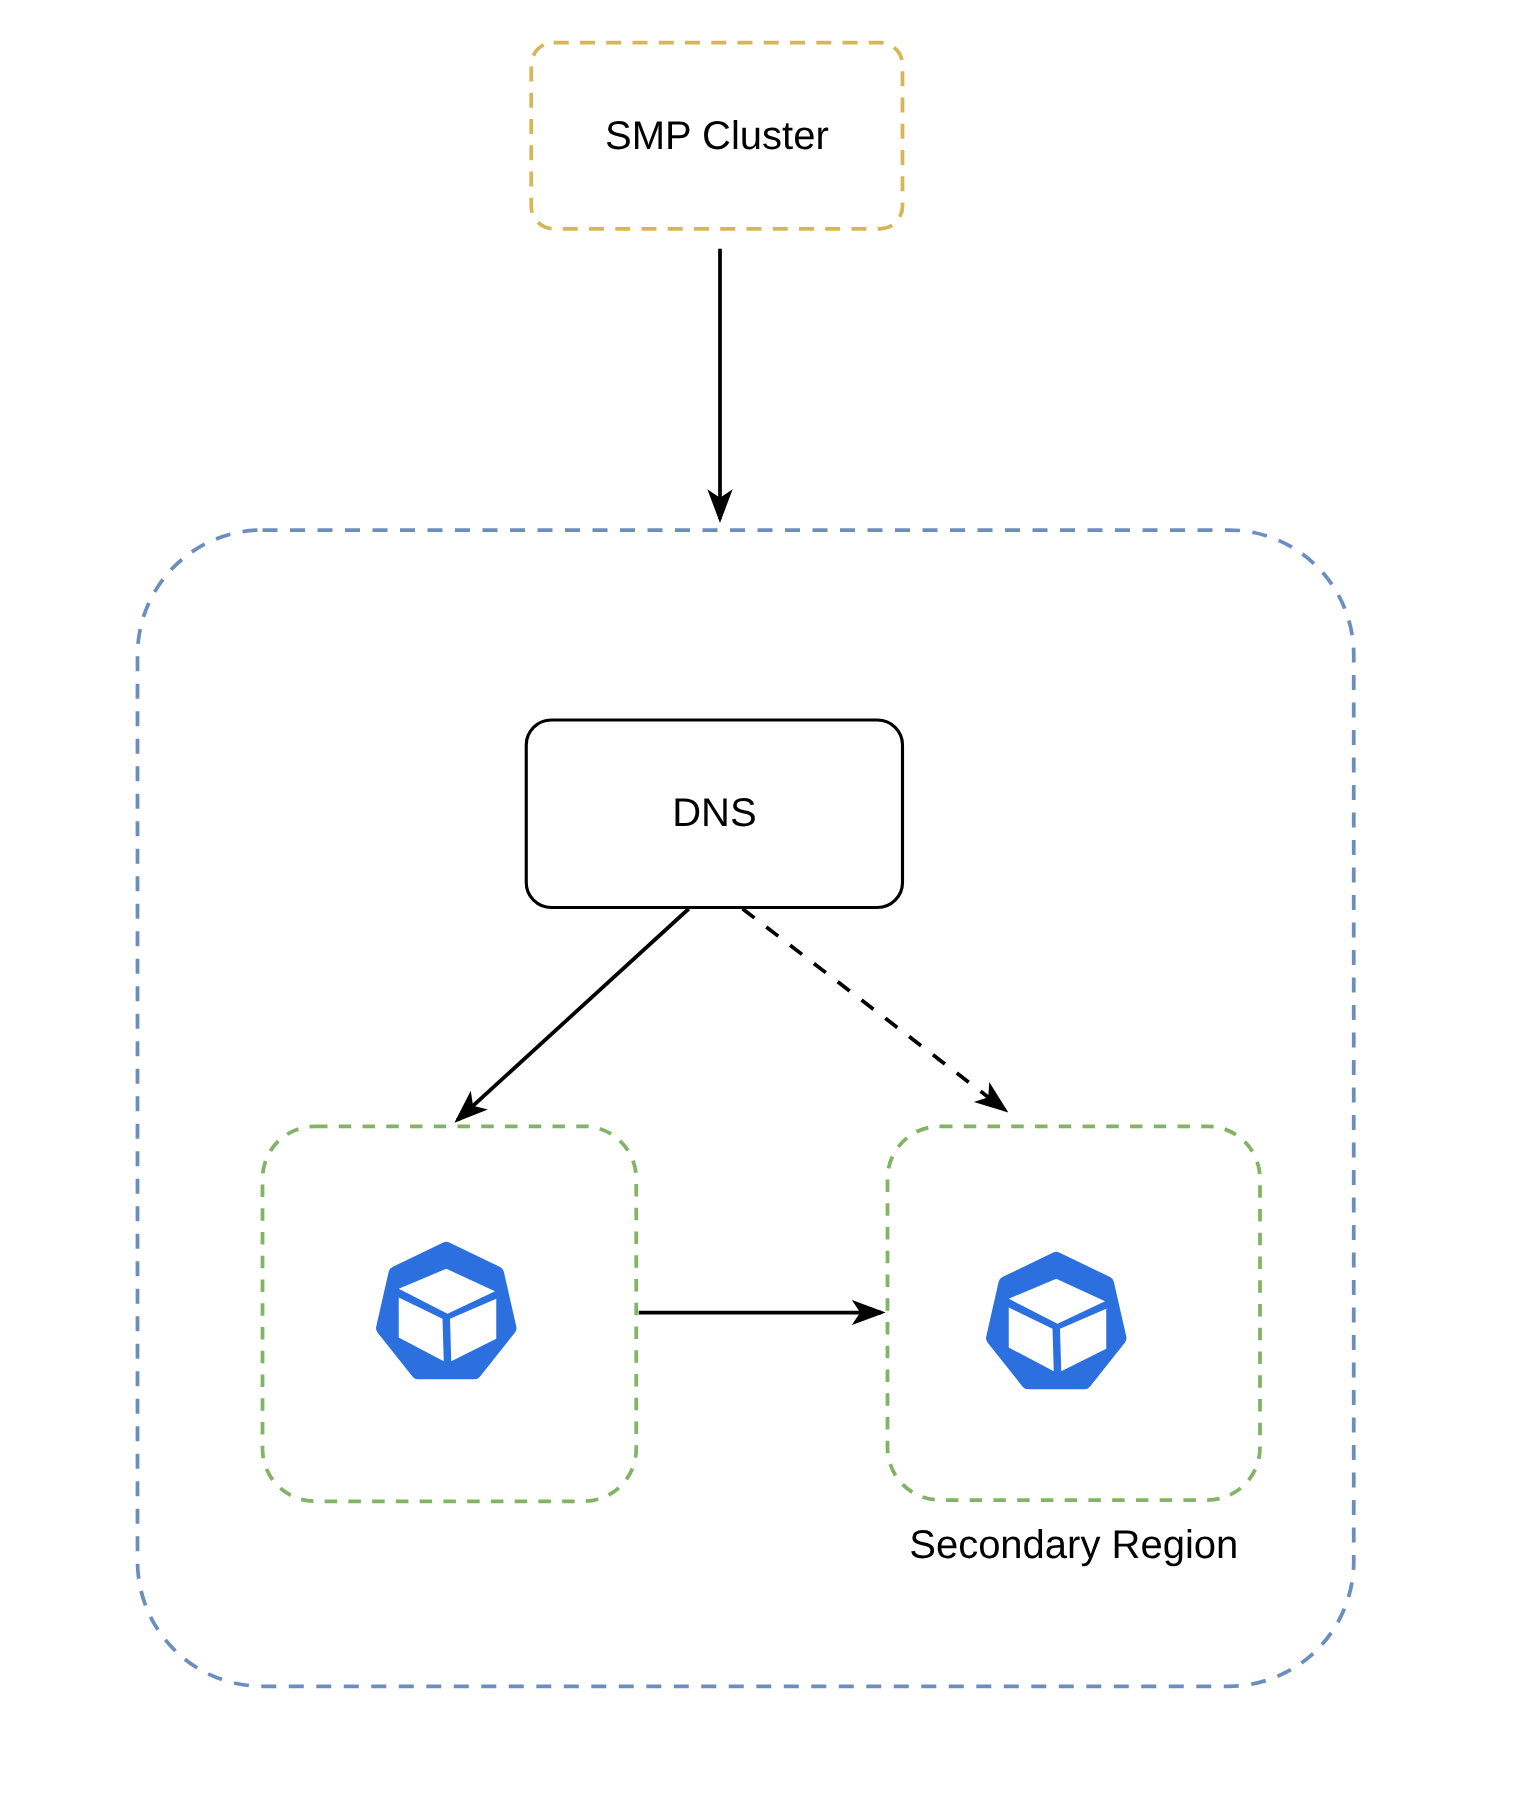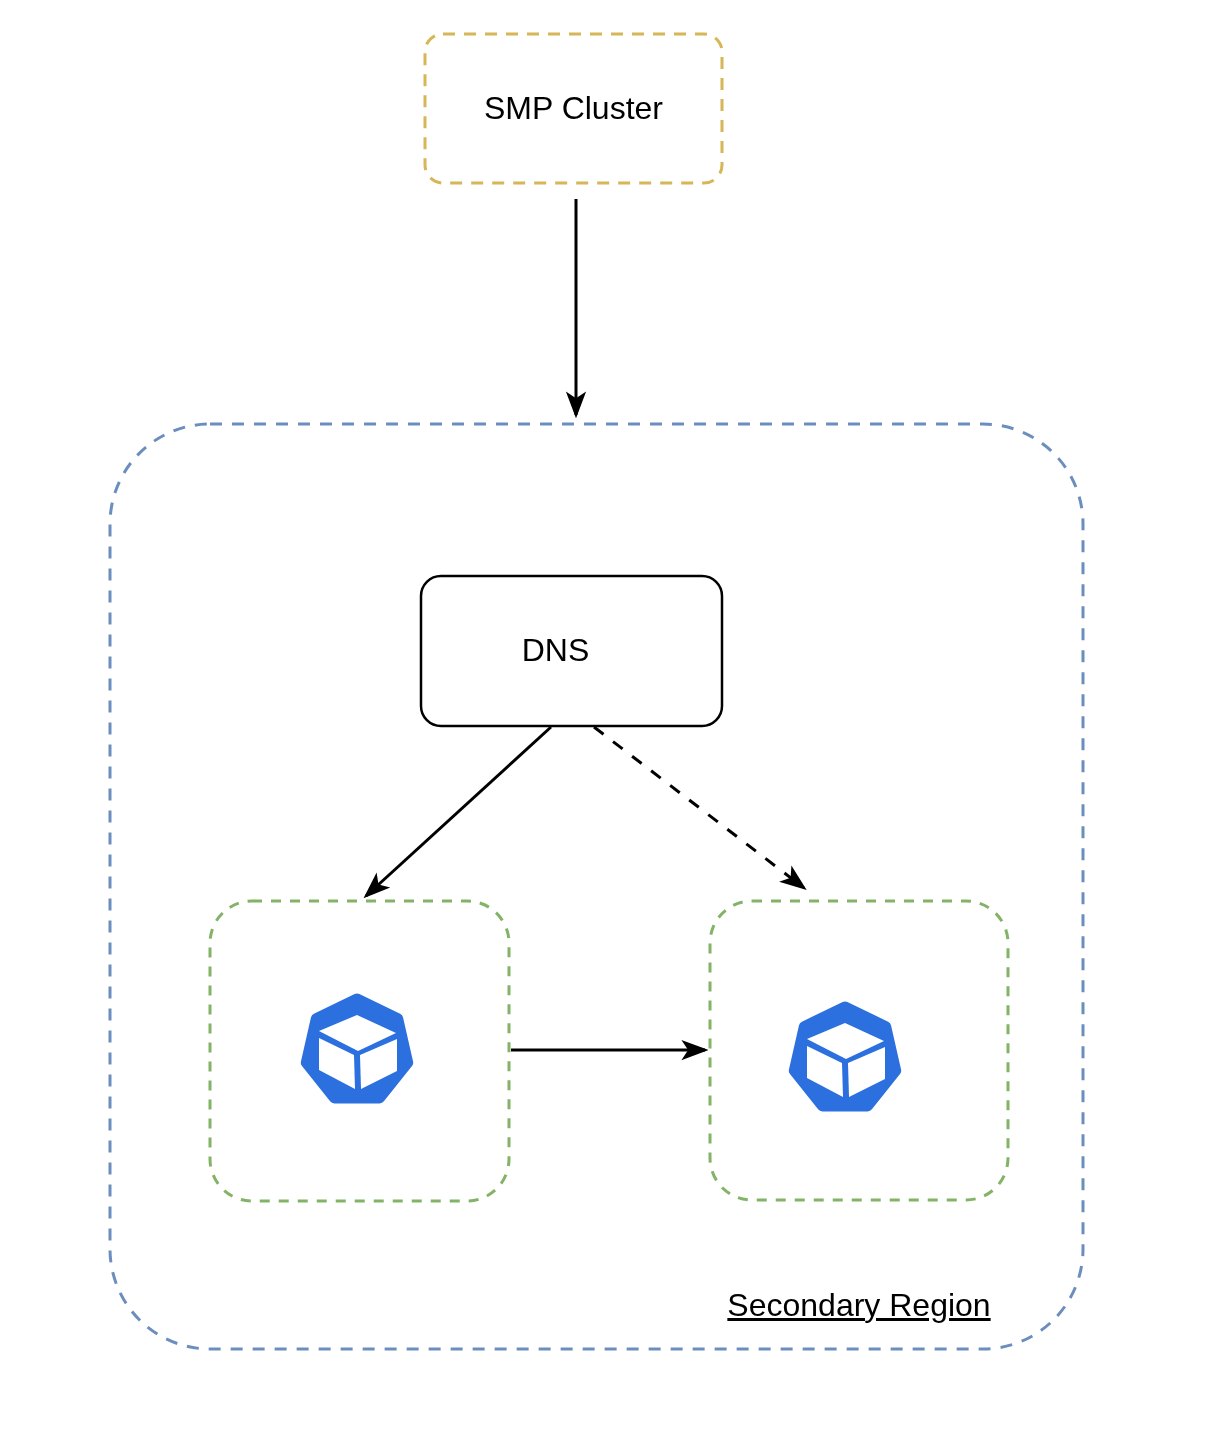--- a/index.html
+++ b/index.html
@@ -26,23 +26,23 @@
     align-items: center;
     justify-content: center;
     text-align: center;
     font-size: 32px;
     line-height: 1.15;
     color: #000000;
     white-space: nowrap;
     pointer-events: none;
   }
   .lbl-smp       { left: 425px; top: 34px;   width: 297px; height: 149px; }
-  .lbl-dns       { left: 405px; top: 574px;  width: 301px; height: 152px; }
+  .lbl-dns       { left: 421px; top: 574px;  width: 301px; height: 152px; }
   .lbl-primary   { left: 210px; top: 1211px; width: 299px; height: 48px; }
-  .lbl-secondary { left: 710px; top: 1281px; width: 298px; height: 48px; text-decoration: underline; }
+  .lbl-secondary { left: 710px; top: 1211px; width: 298px; height: 48px; }
 </style>
 </head>
 <body>
 
 <div class="canvas">
 
   <svg width="1210" height="1440" viewBox="0 0 1210 1440" xmlns="http://www.w3.org/2000/svg">
 
     <defs>
       <marker id="arrowhead" viewBox="0 0 12 10" refX="10.5" refY="5" markerWidth="27" markerHeight="22.5" markerUnits="userSpaceOnUse" orient="auto">

